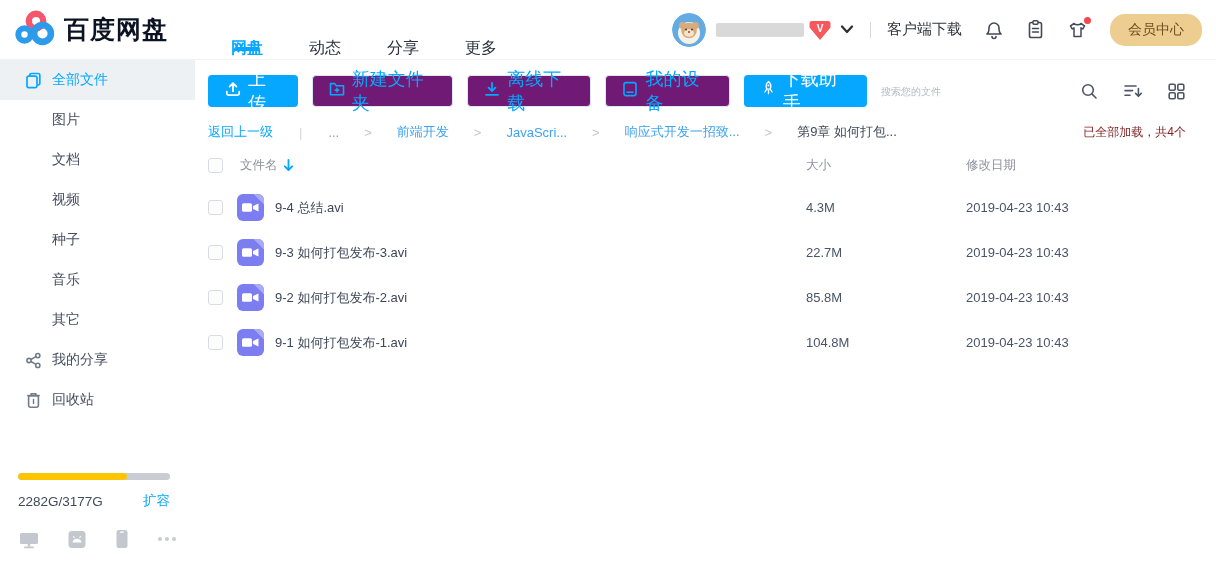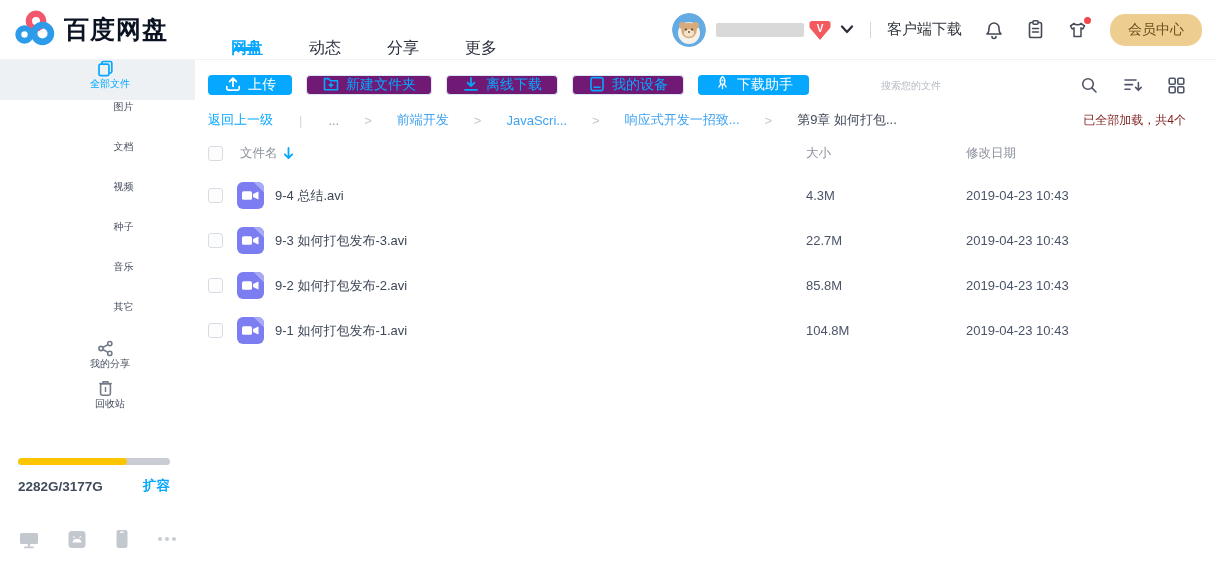--- a/index.html
+++ b/index.html
@@ -33,39 +33,39 @@
     border-radius:50%; background:var(--red); }
   .vip-btn { margin-left:22px; background:var(--gold-bg); color:var(--gold-text);
     font-size:14px; border:none; border-radius:15px; padding:7px 18px; cursor:pointer; }
 
   
   .body { flex:1; display:flex; min-height:0; }
 
   
   .sidebar { width:195px; flex:0 0 195px; position:relative; background:#fff; }
   .side-item { height:40px; display:flex; align-items:center; padding-left:25px;
-    font-size:10px; color:#454d5e; cursor:pointer;flex-direction:column; }
+    font-size:14px; color:#454d5e; cursor:pointer; }
   .side-item .si-icon { width:17px; display:flex; margin-right:10px; }
   .side-item.sub { padding-left:52px; }
   .side-item.active { background:var(--active-bg); color:var(--accent); }
-  .storage { position:absolute; left:18px; bottom:68px; width:152px;font-weight:bold; }
+  .storage { position:absolute; left:18px; bottom:53px; width:152px; }
   .sbar { height:7px; border-radius:4px; background:#c9cdd3; overflow:hidden; }
   .sbar-fill { height:100%; border-radius:4px; background:var(--progress-yellow); }
   .srow { display:flex; justify-content:space-between; align-items:center; margin-top:12px; }
   .squota { font-size:13.5px; color:#3f4a5a; }
   .sexpand { font-size:13.5px; color:var(--accent); cursor:pointer; }
   .devices { position:absolute; left:18px; bottom:14px; width:160px;
     display:flex; align-items:center; justify-content:space-between; }
   .devices span { display:flex; cursor:pointer; }
 
   
   .content { flex:1; padding:15px 30px 0 13px; position:relative; }
   .toolbar { display:flex; align-items:center; }
-  .btn { height:20px; display:flex; align-items:center; border-radius:4px;
-    font-size:14px; cursor:pointer; padding:0 15px; margin-right:14px; border:1px solid transparent; }
+  .btn { height:32px; display:flex; align-items:center; border-radius:4px;
+    font-size:18px; cursor:pointer; padding:0 15px; margin-right:14px; border:1px solid transparent; }
   .btn svg { margin-right:6px; }
   .btn.primary { background:var(--accent); color:#fff; }
   .btn.ghost { background:#701a75; color:var(--accent); border-color:#dbe7f1; }
   .search-cluster { margin-left:auto; display:flex; align-items:center; }
   .search-input { border:none; outline:none; width:175px; font-size:10px; color:#b91c1c;
     font-family:Liberation Serif, serif; }
   .search-input::placeholder { color:#b3b9c2; }
   .tool-icon { margin-left:24px; display:flex; cursor:pointer; }
 
   .crumb-row { display:flex; align-items:center; margin-top:16px; font-size:13px;gap:18px; }

